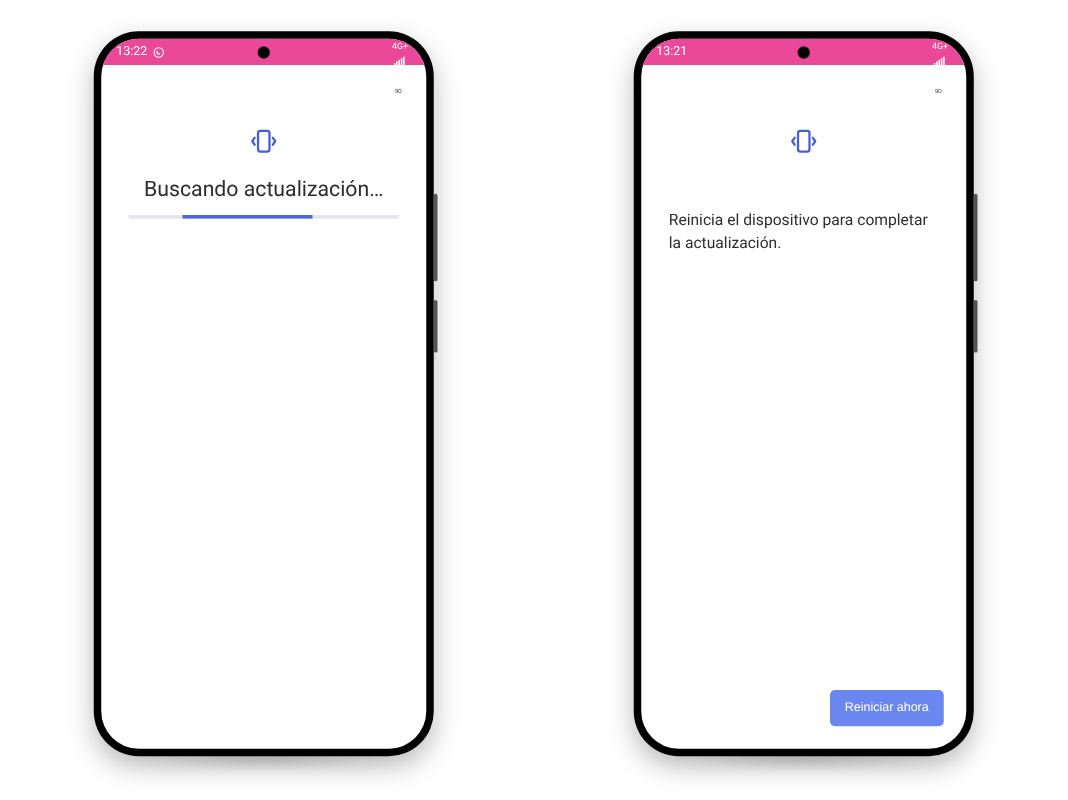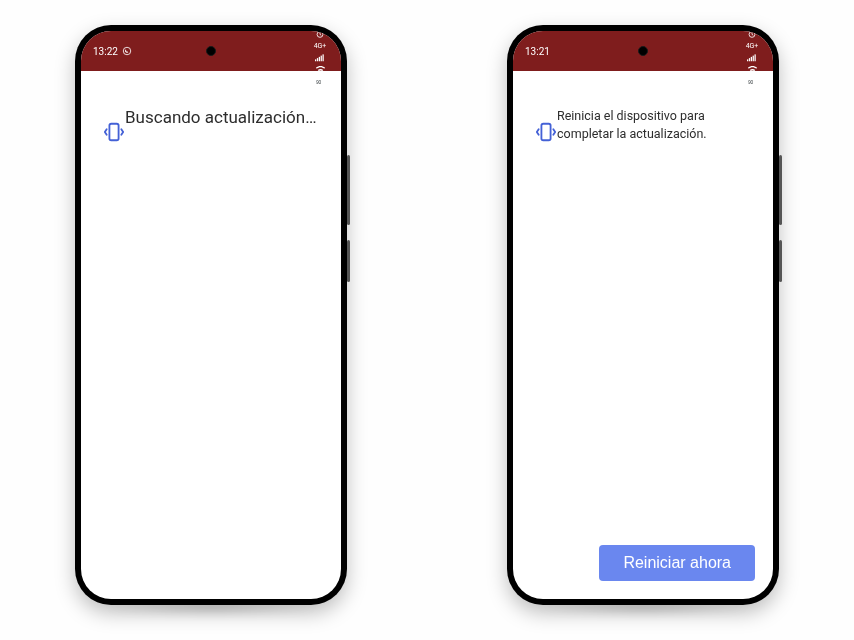--- a/index.html
+++ b/index.html
@@ -44,22 +44,22 @@
     width: 100%;
     height: 100%;
     background: #fff;
     border-radius: 30px;
     overflow: hidden;
     display: flex;
     flex-direction: column;
     position: relative;
   }
   .statusbar {
-    height: 40px;
-    background: #7f1d1d;
+    height: 21px;
+    background: #ec4899;
     color: #fff;
     font-size: 10px;
     display: flex;
     align-items: center;
     padding: 0 12px;
     justify-content: space-between;
     position: relative;
     gap: 40px;
   }
   .camera {
@@ -71,21 +71,21 @@
     border-radius: 50%;
     border: 1px solid #1a1a1a;
   }
   .sb-left { display:flex; align-items:center; gap:4px; }
   .sb-right { display:flex; align-items:center; gap:3px;flex-direction:column; }
   .sb-right svg, .sb-left svg { display:block; }
 
   .content {
     flex: 1;
     display: flex;
-    flex-direction: row;
+    flex-direction: column;
     padding: 36px 22px 12px;
     position: relative;
   }
   .icon-wrap { display:flex; justify-content:center; margin-top: 14px; margin-bottom: 14px; }
   .title {
     text-align: center;
     font-size: 17px;
     color: #2d2d2d;
     font-weight: 400;
   }
@@ -96,33 +96,34 @@
     position: relative;
     overflow: hidden;
   }
   .progress .bar {
     position:absolute; top:0; left:20%; height:100%; width:48%;
     background:#4b68d8;
   }
   .desc {
     font-size: 12.5px;
     color: #2d2d2d;
+    margin-top: 26px;
     line-height:1.45;
   }
   .button-row {
     position:absolute;
     bottom: 18px;
     right: 18px;
   }
   .btn {
     background:#6a87ef;
     color:#fff;
     border:none;
-    font-size:16px;
-    padding: 9px 24px;
+    font-size:10px;
+    padding: 9px 12px;
     border-radius:4px;
     cursor:pointer;
   }
 </style>
 </head>
 <body>
 
 <div class="phone">
   <div class="side-btn vol"></div>
   <div class="side-btn pwr"></div>

